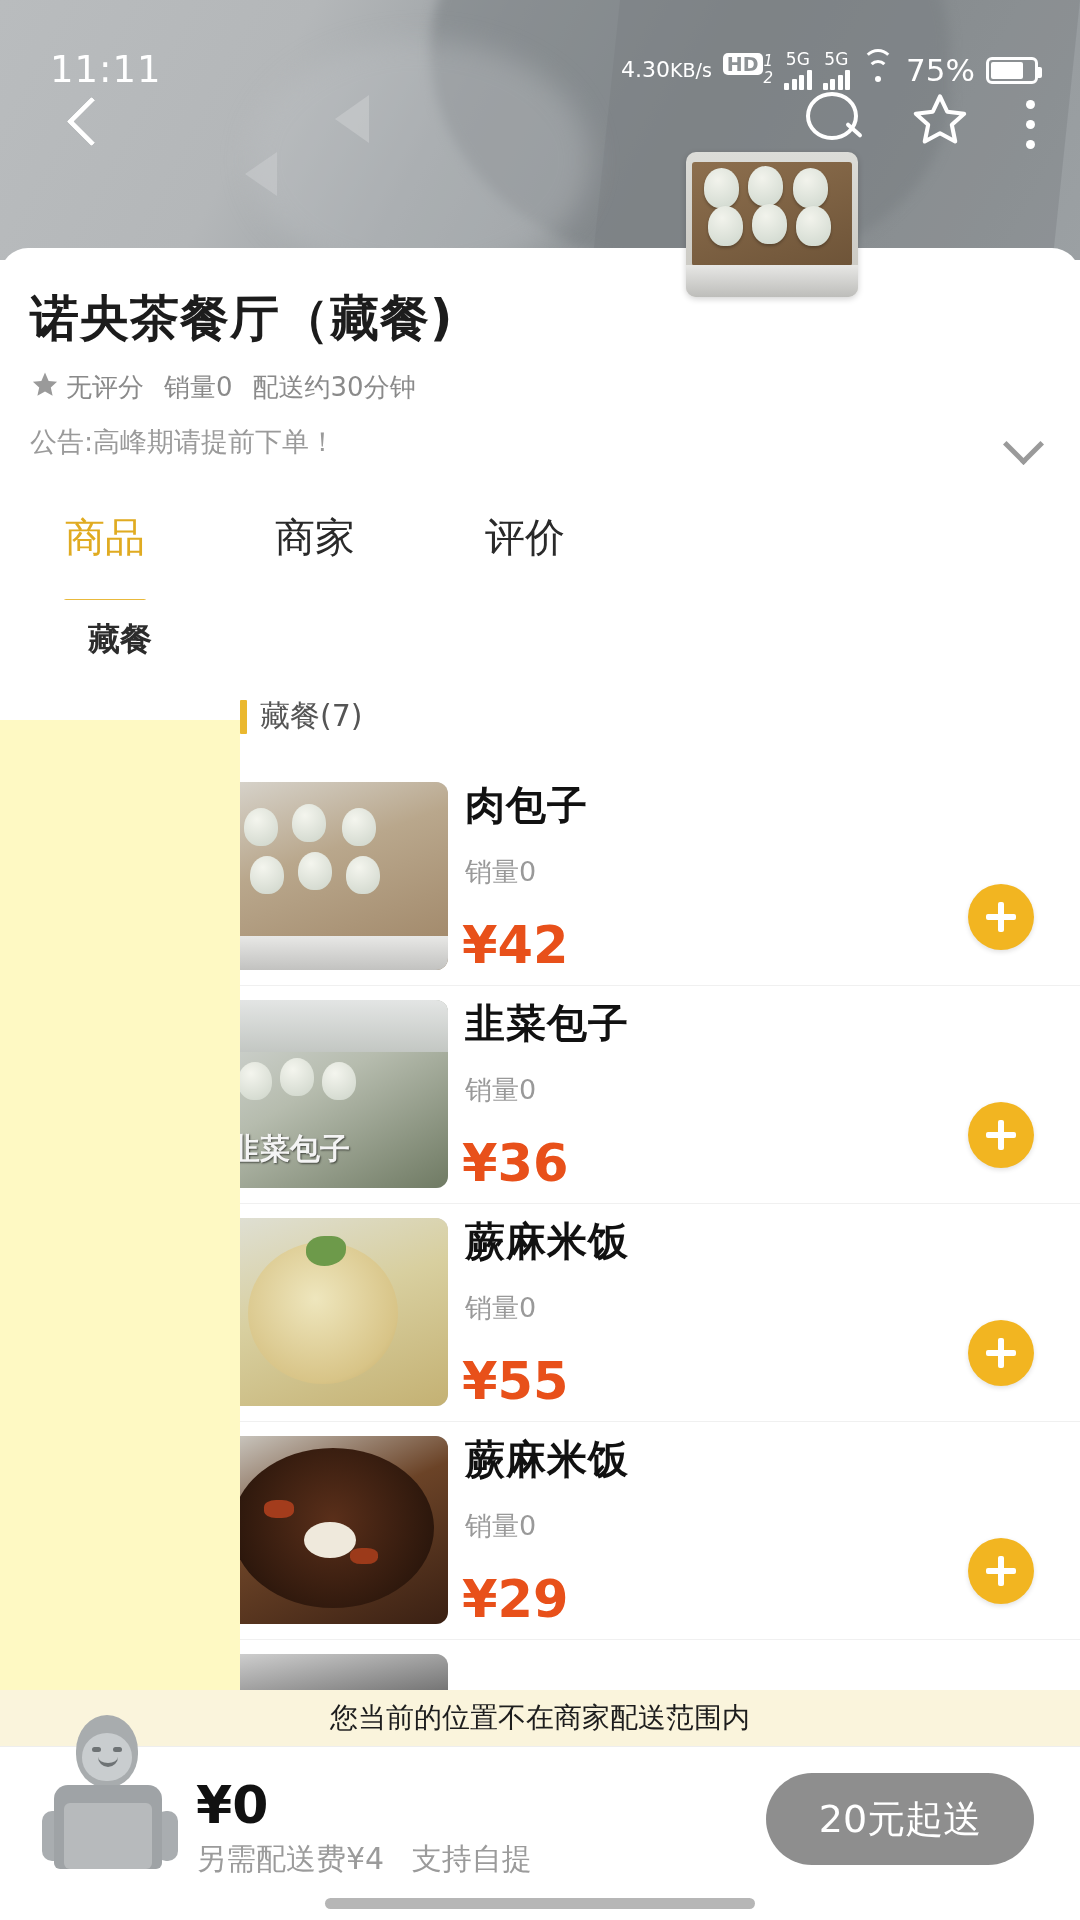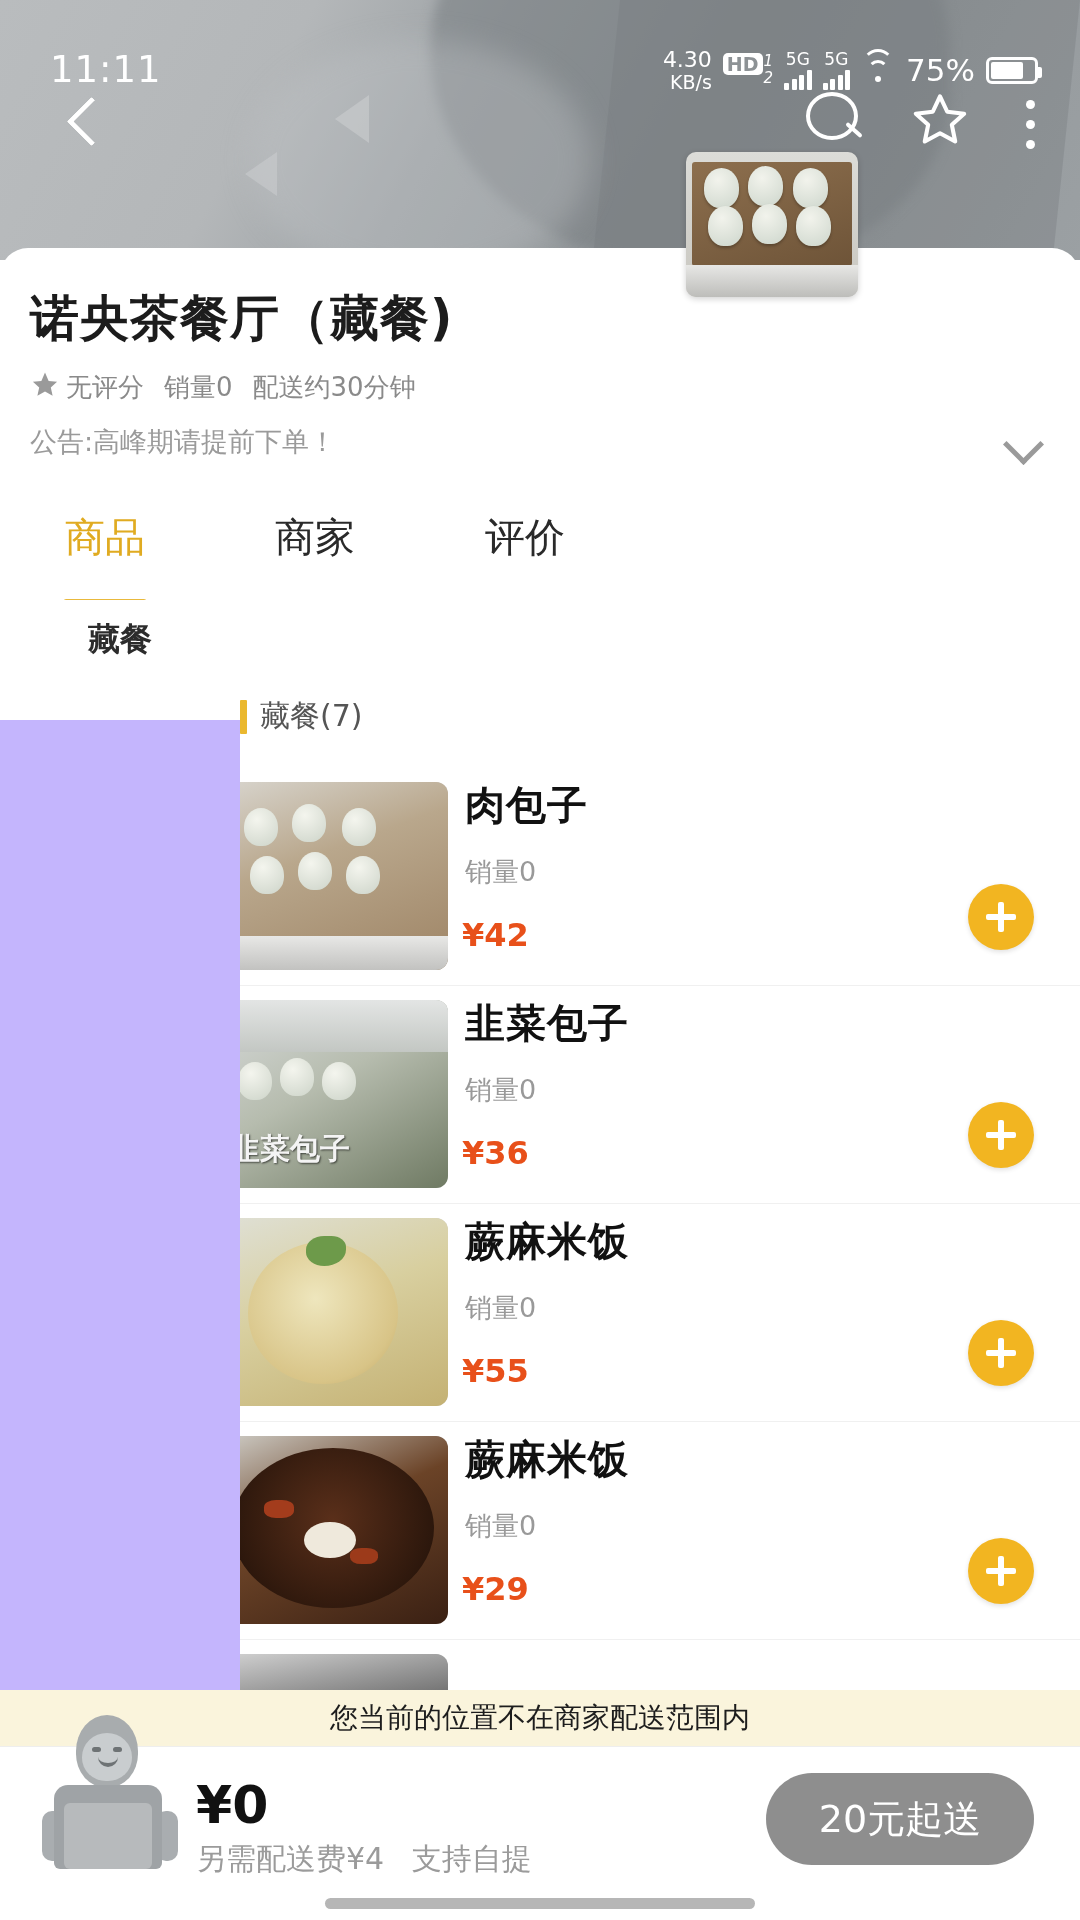--- a/index.html
+++ b/index.html
@@ -48,21 +48,21 @@
     display:flex; align-items:center; color:#fff;margin-top:32px;
   }
   .sb-time{
     position:absolute; left:50px; top:16px;
     font-size:37px; letter-spacing:1px; color:#fff;
   }
   .sb-right{
     position:absolute; right:42px; top:18px;
     display:flex; align-items:center; gap:11px; height:40px;
   }
-  .sb-speed{ display:flex; flex-direction:column; align-items:flex-end; line-height:1; }
+  .sb-speed{ display:flex; flex-direction:row; align-items:flex-start; line-height:1; }
   .sb-speed .v{ font-size:22px; }
   .sb-speed .u{ font-size:19px; margin-top:2px; }
   .sb-hd{ display:flex; align-items:flex-start; }
   .sb-hd .box{
     background:#fff; color:#8d9295; font-size:19px; font-weight:bold;
     border-radius:5px; padding:2px 4px 1px; line-height:1;
   }
   .sb-hd .sims{ display:flex; flex-direction:column; font-size:15px; margin-left:1px; line-height:1.15; }
   .sb-sig{ display:flex; flex-direction:column; align-items:center; }
   .sb-sig .g{ font-size:17px; line-height:1; margin-bottom:1px; }
@@ -180,21 +180,21 @@
   }
   .tab.active{ color:#e0ab21; }
   .tab.active:after{
     content:""; position:absolute; left:50%; transform:translateX(-50%);
     bottom:2px; width:84px; height:7px; background:#e9b93c; border-radius:4px;
   }
 
   
   .sidebar{
     position:absolute; left:0; top:352px; width:240px; bottom:0;
-    background:#c4b5fd;
+    background:#fef9c3;
   }
   .side-top{
     position:absolute; left:0; top:0; width:240px; height:120px; background:#fff;
   }
   .side-item{
     position:absolute; left:0; top:18px; width:240px; text-align:center;
     font-size:32px; font-weight:bold; color:#2c2c2c; cursor:pointer;
   }
   .menu{
     position:absolute; left:240px; top:352px; width:840px; bottom:0;
@@ -219,21 +219,21 @@
     border-radius:12px; overflow:hidden; background:#cfcfcf;
   }
   .item-name{
     position:absolute; left:225px; top:10px; font-size:40px; color:#111;
     font-weight:bold; letter-spacing:1px;
   }
   .item-sales{
     position:absolute; left:225px; top:86px; font-size:27px; color:#999;
   }
   .item-price{
-    position:absolute; left:222px; top:148px; font-size:32px; color:#e8501a;
+    position:absolute; left:222px; top:148px; font-size:51px; color:#e8501a;
     font-weight:bold;
   }
   .plus{
     position:absolute; right:46px; top:116px; width:66px; height:66px;
     background:#f2b521; border-radius:50%; cursor:pointer;
     box-shadow:0 2px 5px rgba(0,0,0,.12);
   }
   .plus:before,.plus:after{
     content:""; position:absolute; background:#fff; border-radius:2px;
   }

